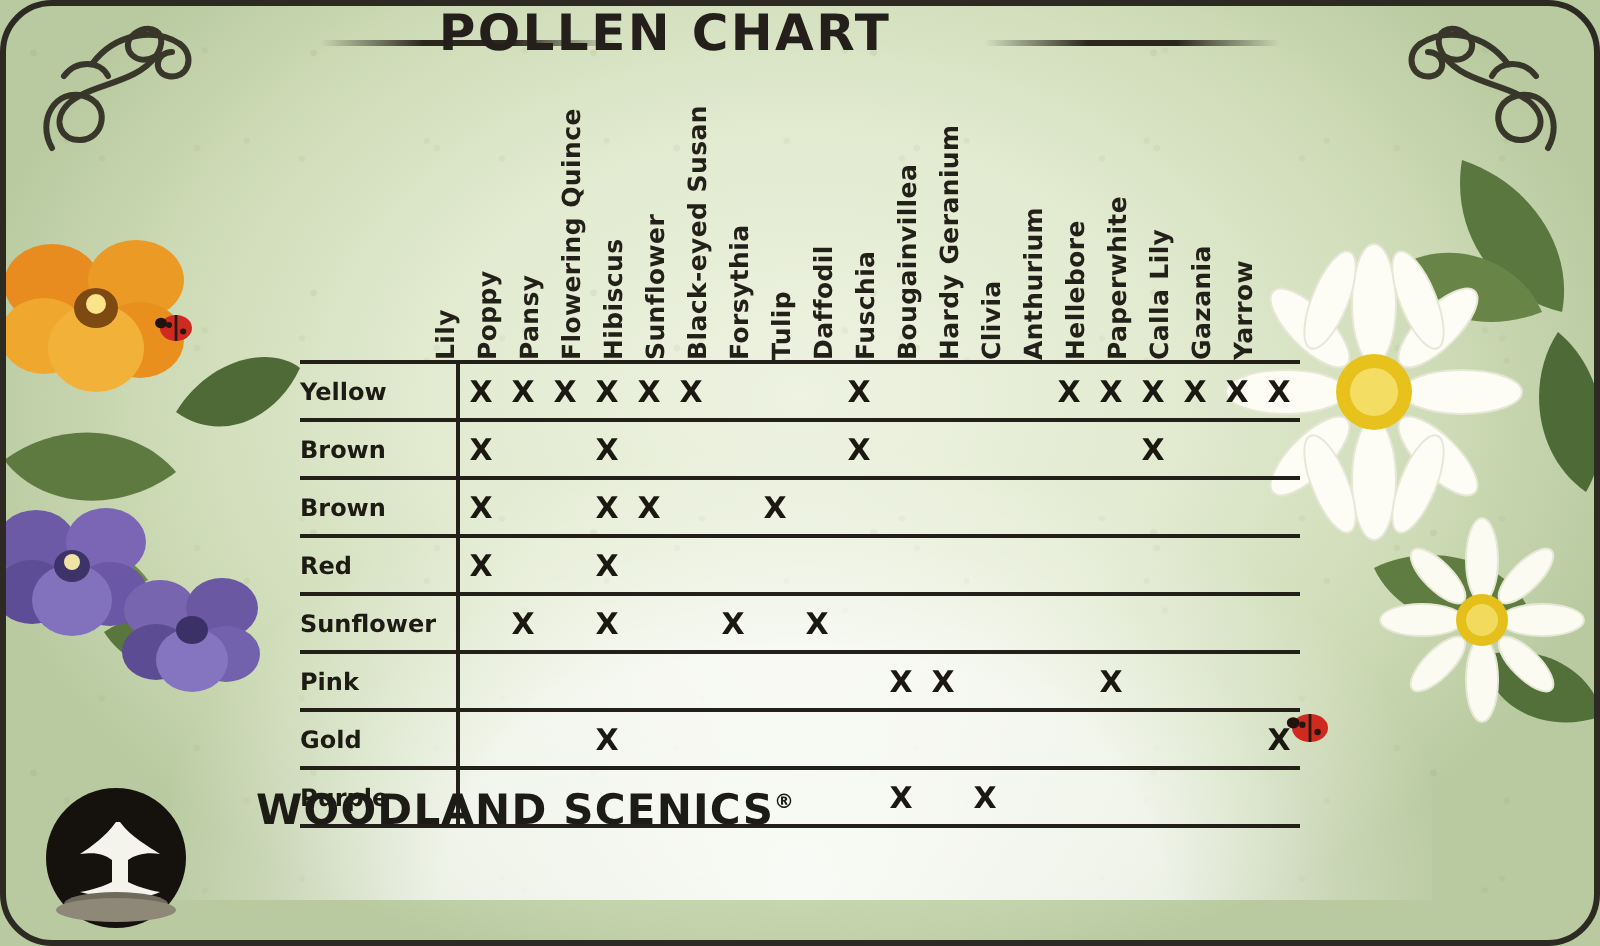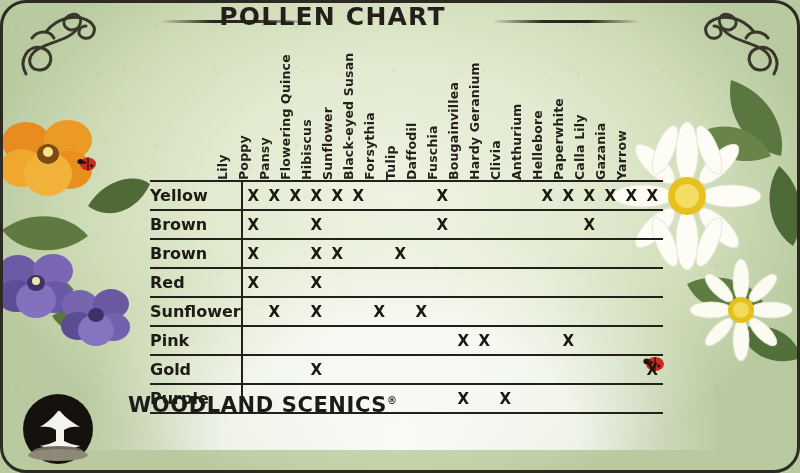--- a/index.html
+++ b/index.html
@@ -164,21 +164,21 @@
   table.grid td {
     padding: 0;
     height: 27px;
     border-bottom: 2px solid #23201a;
     vertical-align: middle;
   }
   table.grid tr:first-child td { border-top: 2px solid #23201a; }
   td.rowlabel {
     width: 78px;
     font-family: "DejaVu Sans", sans-serif;
-    font-size: 16px;
+    font-size: 12px;
     font-weight: 700;
     color: #1e1b15;
     padding-left: 2px;
     border-right: 2px solid #23201a;
     text-align: left;
   }
   td.cell {
     width: 21px;
     text-align: center;
     font-family: "DejaVu Sans", sans-serif;

